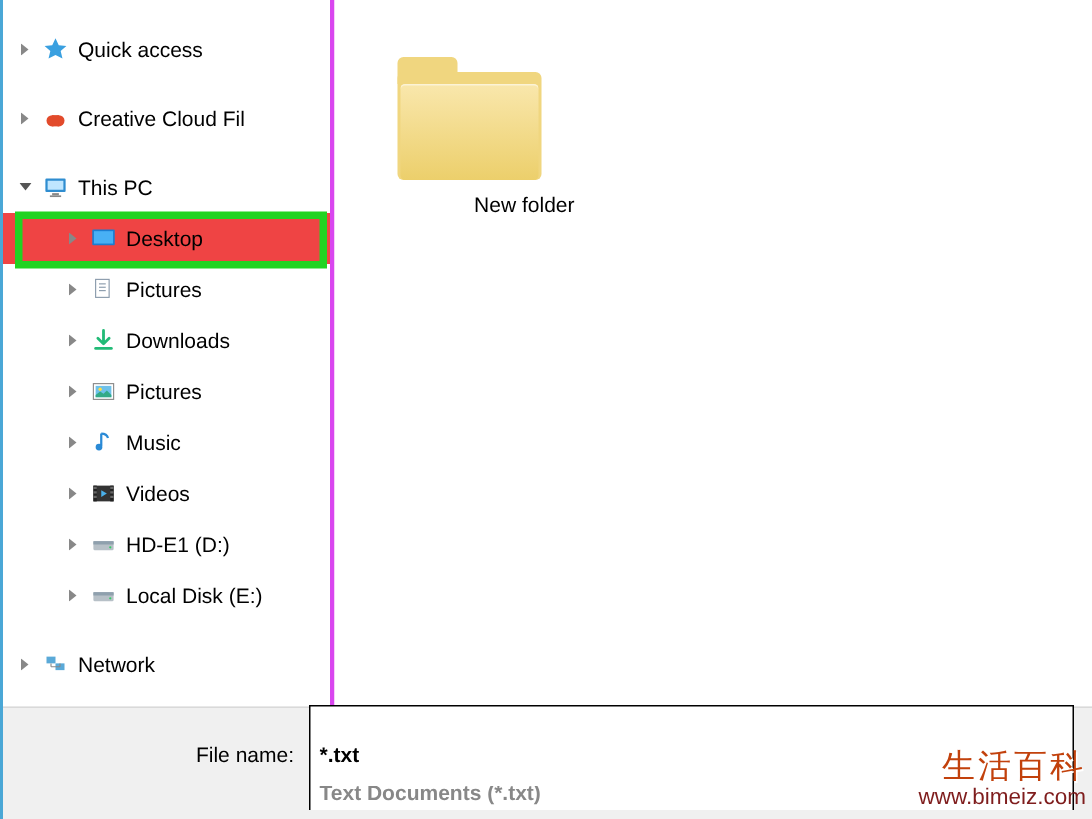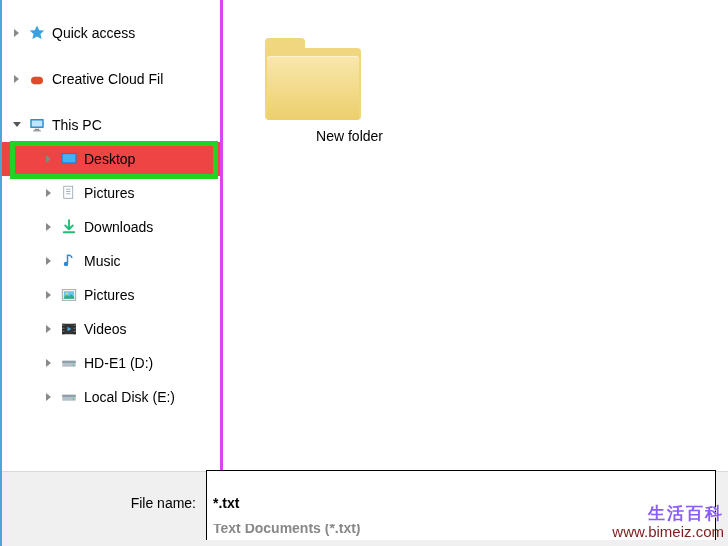--- a/index.html
+++ b/index.html
@@ -150,23 +150,23 @@
   }
   .watermark {
     position: absolute;
     right: 6px;
     bottom: 6px;
     text-align: right;
     pointer-events: none;
     line-height: 1.1;
   }
   .watermark .cn {
-    font-size: 17px;
-    font-weight: bold;
-    color: #8b5cf6;
+    font-size: 22px;
+    font-weight: normal;
+    color: #c2410c;
     text-shadow: 1px 1px 0 #fff;
     letter-spacing: 2px;
   }
   .watermark .url {
     font-size: 15px;
     color: #7f1d1d;
   }
   svg { display: block; }
 </style>
 </head>
@@ -277,43 +277,43 @@
       </div>
 
       <div class="tree-item child">
         <span class="chev">
           <svg width="8" height="8" viewBox="0 0 8 8">
               <path d="M1 0 L6 4 L1 8 Z" fill="#888"></path>
             </svg>
         </span>
         <span class="ico">
           <svg width="18" height="18" viewBox="0 0 24 24">
-              <path d="M10 4 v11" stroke="#2a8ad6" stroke-width="2"></path>
-              <circle cx="8" cy="16" r="3" fill="#2a8ad6"></circle>
-              <path d="M10 4 q5 0 6 4" stroke="#2a8ad6" stroke-width="2" fill="none"></path>
-            </svg>
-        </span>
-        <span class="lbl">Music</span>
-      </div>
-
-      <div class="tree-item child">
-        <span class="chev">
-          <svg width="8" height="8" viewBox="0 0 8 8">
-              <path d="M1 0 L6 4 L1 8 Z" fill="#888"></path>
-            </svg>
-        </span>
-        <span class="ico">
-          <svg width="18" height="18" viewBox="0 0 24 24">
               <rect x="3" y="5" width="18" height="14" fill="#fff" stroke="#888"></rect>
               <rect x="5" y="7" width="14" height="10" fill="#6ec1ea"></rect>
               <circle cx="9" cy="10" r="1.5" fill="#fd4"></circle>
               <path d="M5 15 l4 -3 l3 2 l3 -3 l4 4 v2 h-14 z" fill="#3a8"></path>
             </svg>
         </span>
         <span class="lbl">Pictures</span>
+      </div>
+
+      <div class="tree-item child">
+        <span class="chev">
+          <svg width="8" height="8" viewBox="0 0 8 8">
+              <path d="M1 0 L6 4 L1 8 Z" fill="#888"></path>
+            </svg>
+        </span>
+        <span class="ico">
+          <svg width="18" height="18" viewBox="0 0 24 24">
+              <path d="M10 4 v11" stroke="#2a8ad6" stroke-width="2"></path>
+              <circle cx="8" cy="16" r="3" fill="#2a8ad6"></circle>
+              <path d="M10 4 q5 0 6 4" stroke="#2a8ad6" stroke-width="2" fill="none"></path>
+            </svg>
+        </span>
+        <span class="lbl">Music</span>
       </div>
 
       <div class="tree-item child">
         <span class="chev">
           <svg width="8" height="8" viewBox="0 0 8 8">
               <path d="M1 0 L6 4 L1 8 Z" fill="#888"></path>
             </svg>
         </span>
         <span class="ico">
           <svg width="18" height="18" viewBox="0 0 24 24">
@@ -360,20 +360,37 @@
               <rect x="3" y="9" width="18" height="8" rx="1" fill="#b7c0c7"></rect>
               <rect x="3" y="9" width="18" height="3" fill="#8fa0ad"></rect>
               <circle cx="18" cy="14.5" r="1" fill="#3c6"></circle>
             </svg>
         </span>
         <span class="lbl">Local Disk (E:)</span>
       </div>
 
       <div class="group-gap"></div>
 
+      <div class="tree-item">
+        <span class="chev">
+          <svg width="8" height="8" viewBox="0 0 8 8">
+              <path d="M1 0 L6 4 L1 8 Z" fill="#888"></path>
+            </svg>
+        </span>
+        <span class="ico">
+          <svg width="18" height="18" viewBox="0 0 24 24">
+              <rect x="4" y="5" width="8" height="6" fill="#5aa9d8"></rect>
+              <rect x="12" y="11" width="8" height="6" fill="#5aa9d8"></rect>
+              <line x1="8" y1="11" x2="8" y2="14" stroke="#888"></line>
+              <line x1="8" y1="14" x2="16" y2="14" stroke="#888"></line>
+              <line x1="16" y1="14" x2="16" y2="11" stroke="#888"></line>
+            </svg>
+        </span>
+        <span class="lbl">Network</span>
+      </div>
 
     </div>
 
     <div class="content">
       <div class="folder-item">
         <div class="folder-shape">
           <div class="folder-tab"></div>
           <div class="folder-back"></div>
           <div class="folder-front"></div>
         </div>

